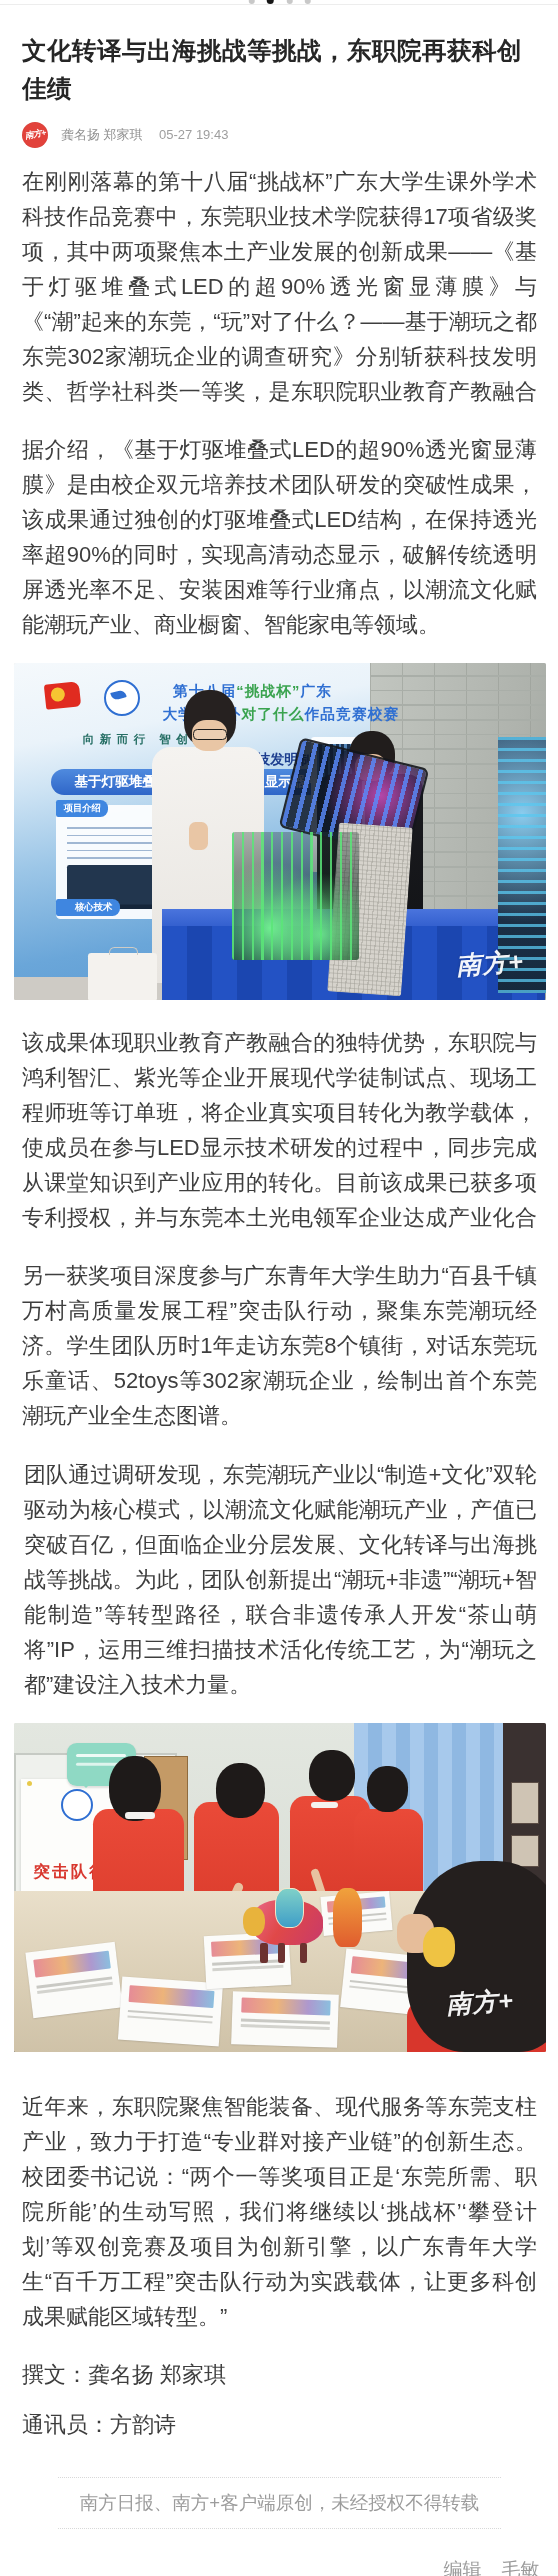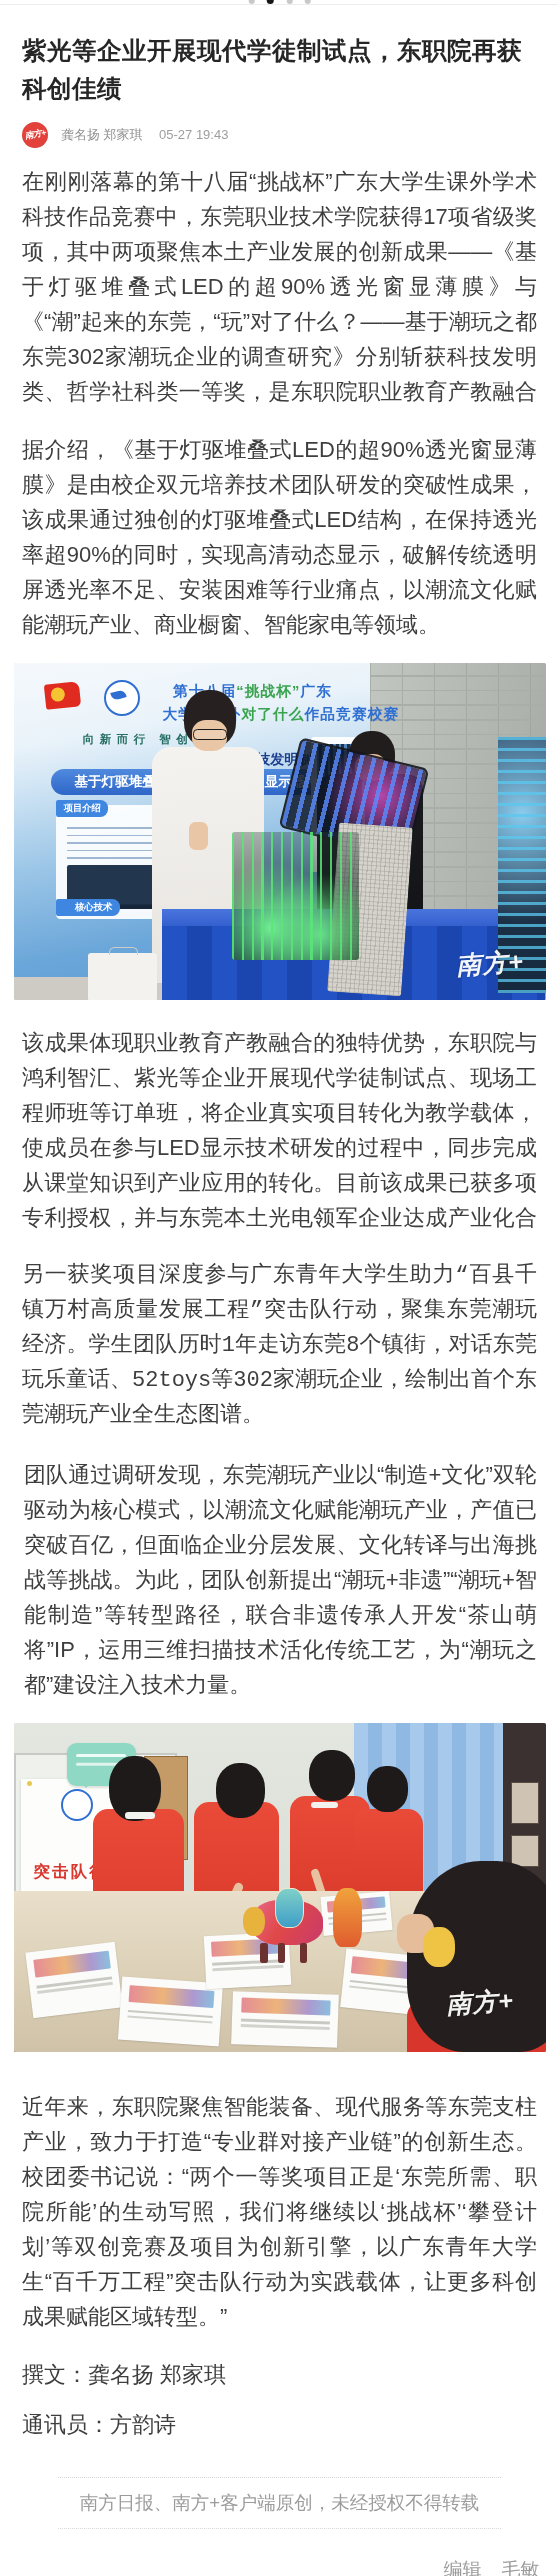--- a/index.html
+++ b/index.html
@@ -21,21 +21,21 @@
   .avatar{width:26px;height:26px;border-radius:50%;background:#e2423b;flex:0 0 auto;
     display:flex;align-items:center;justify-content:center;box-shadow:inset 0 0 0 0.5px rgba(0,0,0,.05);}
   .avatar span{color:#fff;font-size:8.7px;font-weight:700;font-style:italic;transform:rotate(-10deg);letter-spacing:-0.5px;}
   .author-names{margin-left:13px;font-size:13px;color:#8f8f8f;}
   .timestamp{margin-left:16.4px;font-size:13px;color:#9e9e9e;}
   
   p.body{margin:24px 22px 0;font-size:22px;line-height:35px;color:#3e3e3e;text-align:justify;overflow:hidden;}
   p.p1{margin-top:16.4px;height:244px;}
   p.p2{height:209px;}
   p.p3{margin-top:25px;height:209px;}
-  p.p4{height:175px;font-family:Liberation Mono, monospace;}
+  p.p4{height:175px;}
   p.p5{height:244px;margin-left:24px;}
   p.p6{margin-top:37px;height:244px;}
   p.byline{margin:24px 22px 0;height:35px;font-size:22px;line-height:35px;color:#3e3e3e;overflow:hidden;}
   p.byline2{margin-top:15.3px;}
   
   .photo{width:532px;margin:22px auto 0;position:relative;overflow:hidden;border-radius:1.6px;background:#e8e6e2;}
   .photo1{height:337px;}
   .photo2{height:329px;}
   .wm{position:absolute;color:#ffffff;font-size:25px;font-weight:700;font-style:italic;
       transform:rotate(-4deg);opacity:.95;text-shadow:0 0.5px 3.3px rgba(0,0,0,.25);letter-spacing:1.1px;}
@@ -164,21 +164,21 @@
 
 <div class="topbar">
   <div class="dots">
     <span class="dot"></span>
     <span class="dot active"></span>
     <span class="dot"></span>
     <span class="dot"></span>
   </div>
 </div>
 
-<h1 class="title">紫光等企业开展现代学徒制试点，东职院再获科创佳绩</h1>
+<h1 class="title">文化转译与出海挑战等挑战，东职院再获科创佳绩</h1>
 
 <div class="author-row">
   <div class="avatar">
     <span>南方+</span>
   </div>
   <span class="author-names">龚名扬 郑家琪</span>
   <span class="timestamp">05-27 19:43</span>
 </div>
 
 <p class="body p1">在刚刚落幕的第十八届“挑战杯”广东大学生课外学术科技作品竞赛中，东莞职业技术学院获得17项省级奖项，其中两项聚焦本土产业发展的创新成果——《基于灯驱堆叠式LED的超90%透光窗显薄膜》与《“潮”起来的东莞，“玩”对了什么？——基于潮玩之都东莞302家潮玩企业的调查研究》分别斩获科技发明类、哲学社科类一等奖，是东职院职业教育产教融合的实践典范。</p>

